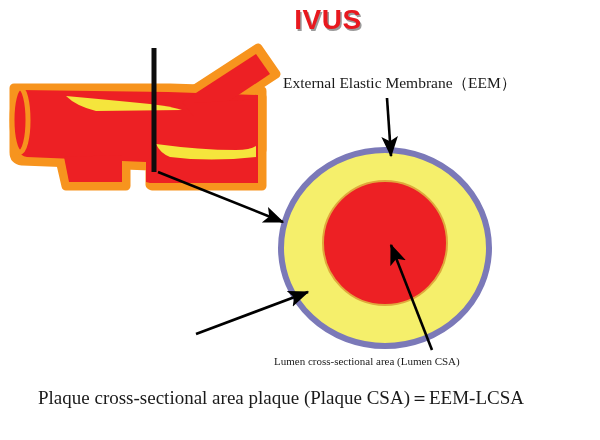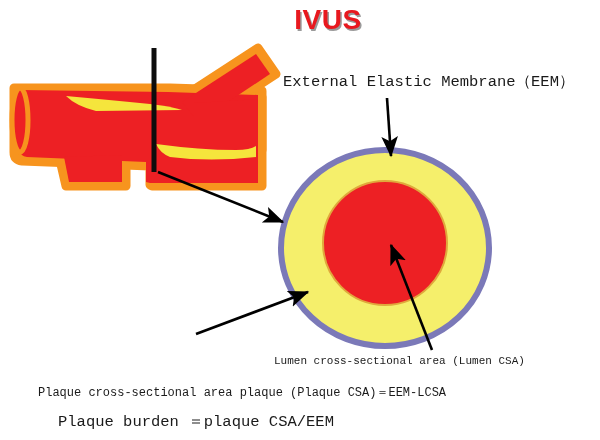--- a/index.html
+++ b/index.html
@@ -37,39 +37,39 @@
     position: absolute;
     left: 0;
     top: 0;
     width: 600px;
     height: 440px;
   }
 
   
   .label {
     position: absolute;
-    font-family: Liberation Mono, monospace;
+    font-family: Liberation Serif, serif;
     color: #1a1a1a;
     white-space: nowrap;
     line-height: 1.15;
   }
   #lbl-eem {
     left: 283px;
     top: 74px;
     font-size: 15.5px;
   }
   #lbl-lumen {
     left: 274px;
     top: 355px;
     font-size: 11px;
   }
   #formula-1 {
     left: 38px;
     top: 387px;
-    font-size: 12px;
+    font-size: 19px;
   }
   #formula-2 {
     left: 58px;
     top: 414px;
     font-size: 15.5px;
   }
 </style>
 </head>
 <body>
 
@@ -133,15 +133,14 @@
 
     <line x1="432" y1="350" x2="391" y2="245" stroke="#000000" stroke-width="2.6" marker-end="url(#arrowhead)"></line>
   </svg>
 
   <div class="label" id="lbl-eem">External Elastic Membrane（EEM）</div>
 
   <div class="label" id="lbl-lumen">Lumen cross-sectional area (Lumen CSA)</div>
 
   <div class="label" id="formula-1">Plaque cross-sectional area plaque (Plaque CSA)＝EEM-LCSA</div>
 
-  <div class="label" id="formula-2">Plaque burden ＝plaque CSA/EEM</div>
 
 </div>
 
 </body></html>

